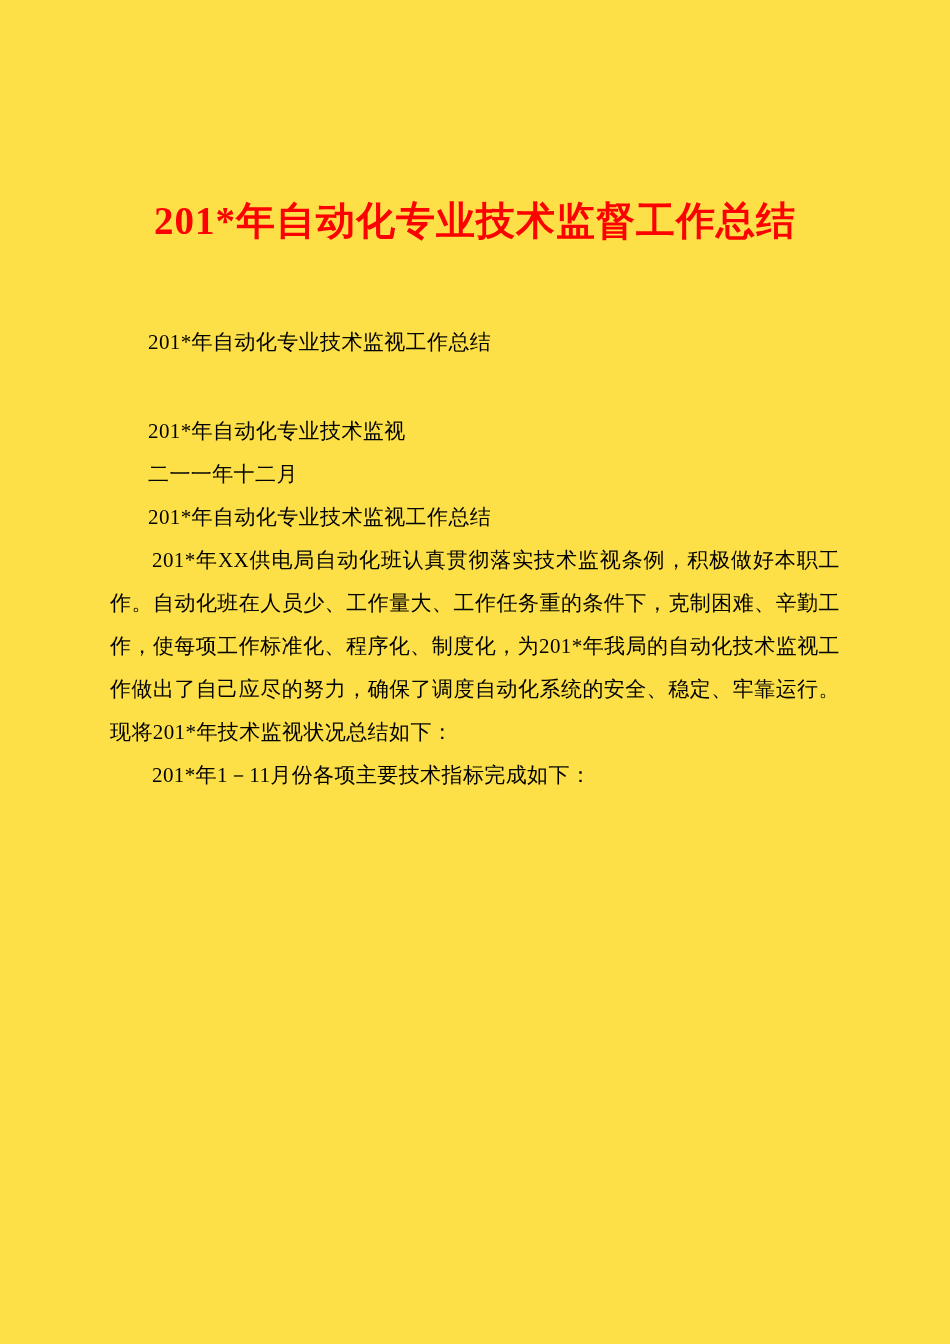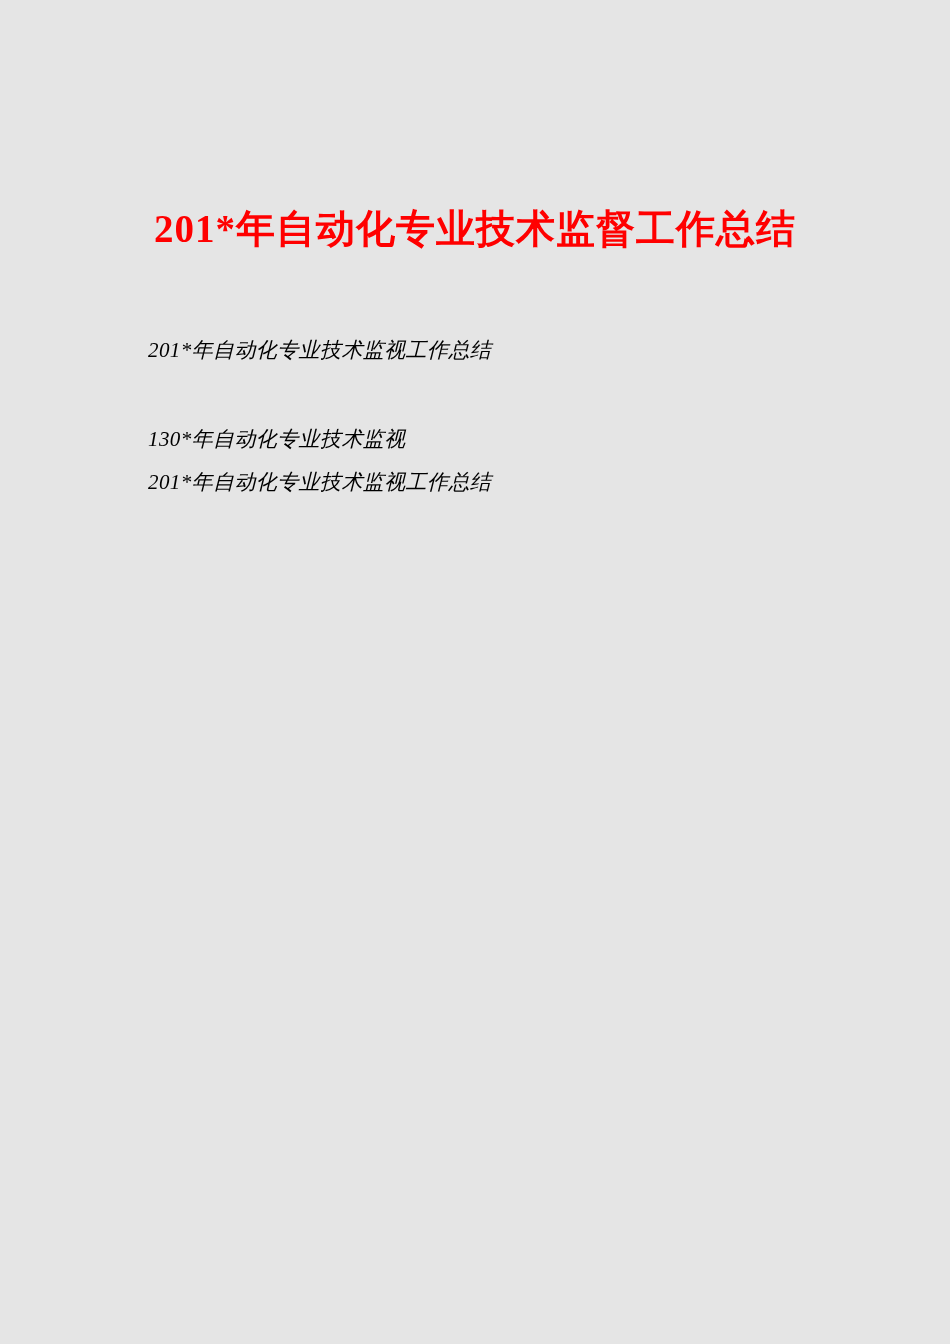--- a/index.html
+++ b/index.html
@@ -12,38 +12,37 @@
     width: 950px;
     min-height: 1344px;
     font-family: "Liberation Serif", "DejaVu Serif", serif;
     color: #000000;
   }
   .page {
     position: relative;
     width: 950px;
     min-height: 1344px;
     box-sizing: border-box;
-    padding: 8px 110px;
-    background: #e5e5e5;
+    padding: 0 110px;
+    background: #fde047;
   }
   .doc-title {
     margin: 0;
     padding-top: 196px;
     text-align: center;
     color: #ff0000;
     font-family: "Liberation Serif", "DejaVu Serif", serif;
     font-weight: bold;
     font-size: 39px;
     letter-spacing: 1px;
     line-height: 1.3;
     white-space: nowrap;
   }
   .body-block {
     margin-top: 74px;
-    font-style: italic;
   }
   p.para {
     margin: 0;
     font-size: 21px;
     line-height: 2.05;
     text-align: justify;
     text-justify: inter-ideograph;
     letter-spacing: 0.4px;
   }
   p.indent1 {
@@ -70,24 +69,27 @@
 <div class="page">
 
   <h1 class="doc-title">201*年自动化专业技术监督工作总结</h1>
 
   <div class="body-block">
 
     <p class="para indent1">201*年自动化专业技术监视工作总结</p>
 
     <div class="gap-lg"></div>
 
-    <p class="para indent1">130*年自动化专业技术监视</p>
+    <p class="para indent1">201*年自动化专业技术监视</p>
 
 
+    <p class="para indent1">二一一年十二月</p>
 
     <p class="para indent1">201*年自动化专业技术监视工作总结</p>
 
+    <p class="para indent2 justify-full">201*年XX供电局自动化班认真贯彻落实技术监视条例，积极做好本职工作。自动化班在人员少、工作量大、工作任务重的条件下，克制困难、辛勤工作，使每项工作标准化、程序化、制度化，为201*年我局的自动化技术监视工作做出了自己应尽的努力，确保了调度自动化系统的安全、稳定、牢靠运行。现将201*年技术监视状况总结如下：</p>
 
 
+    <p class="para indent2">201*年1－11月份各项主要技术指标完成如下：</p>
 
 
   </div>
 </div>
 
 </body></html>

